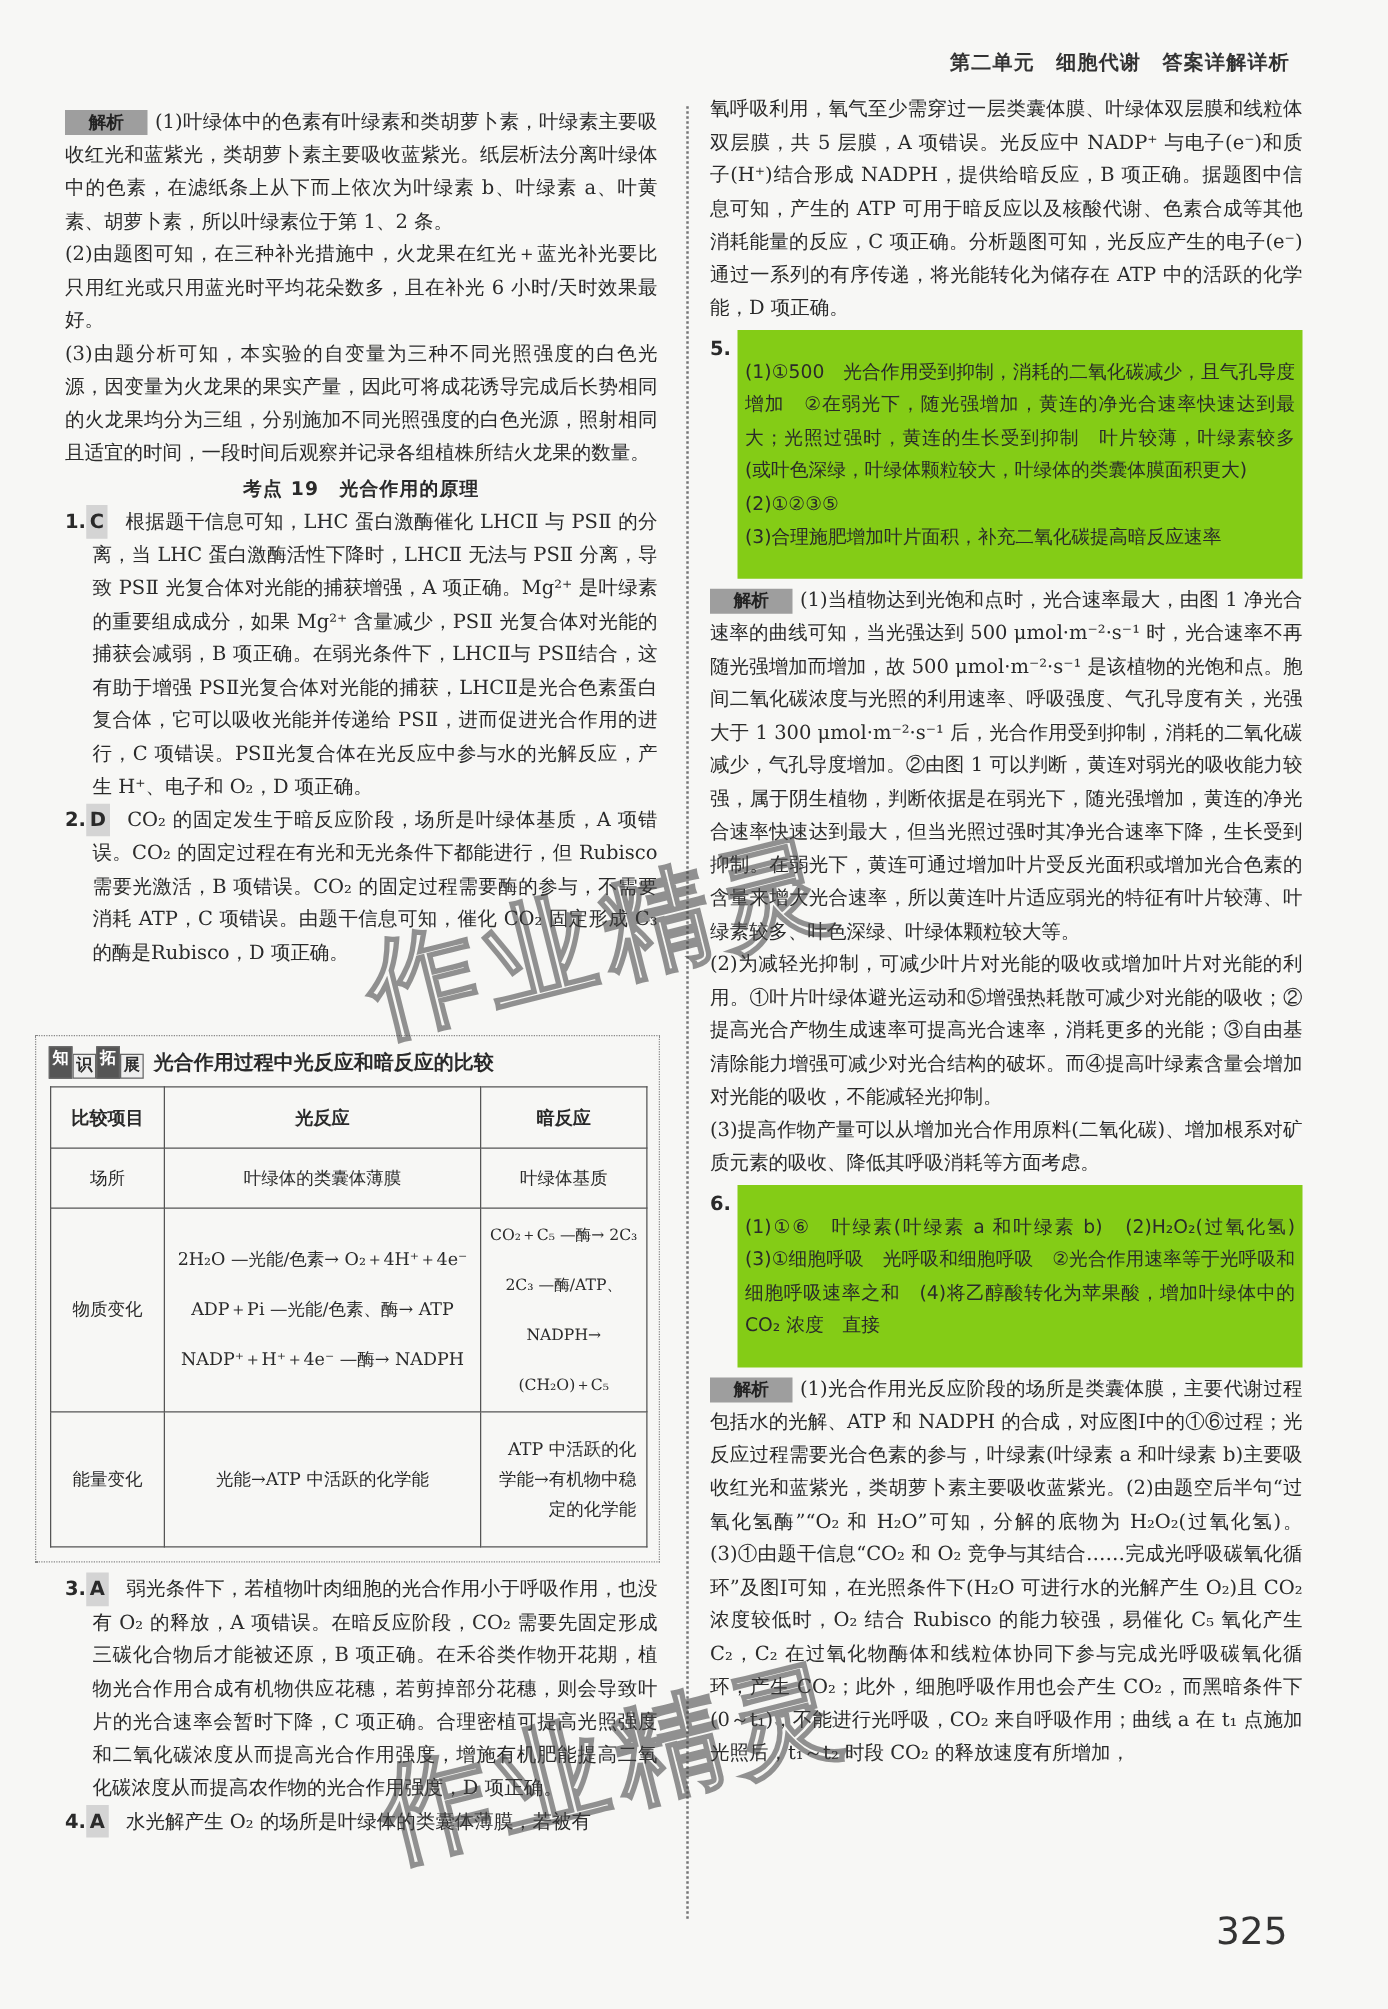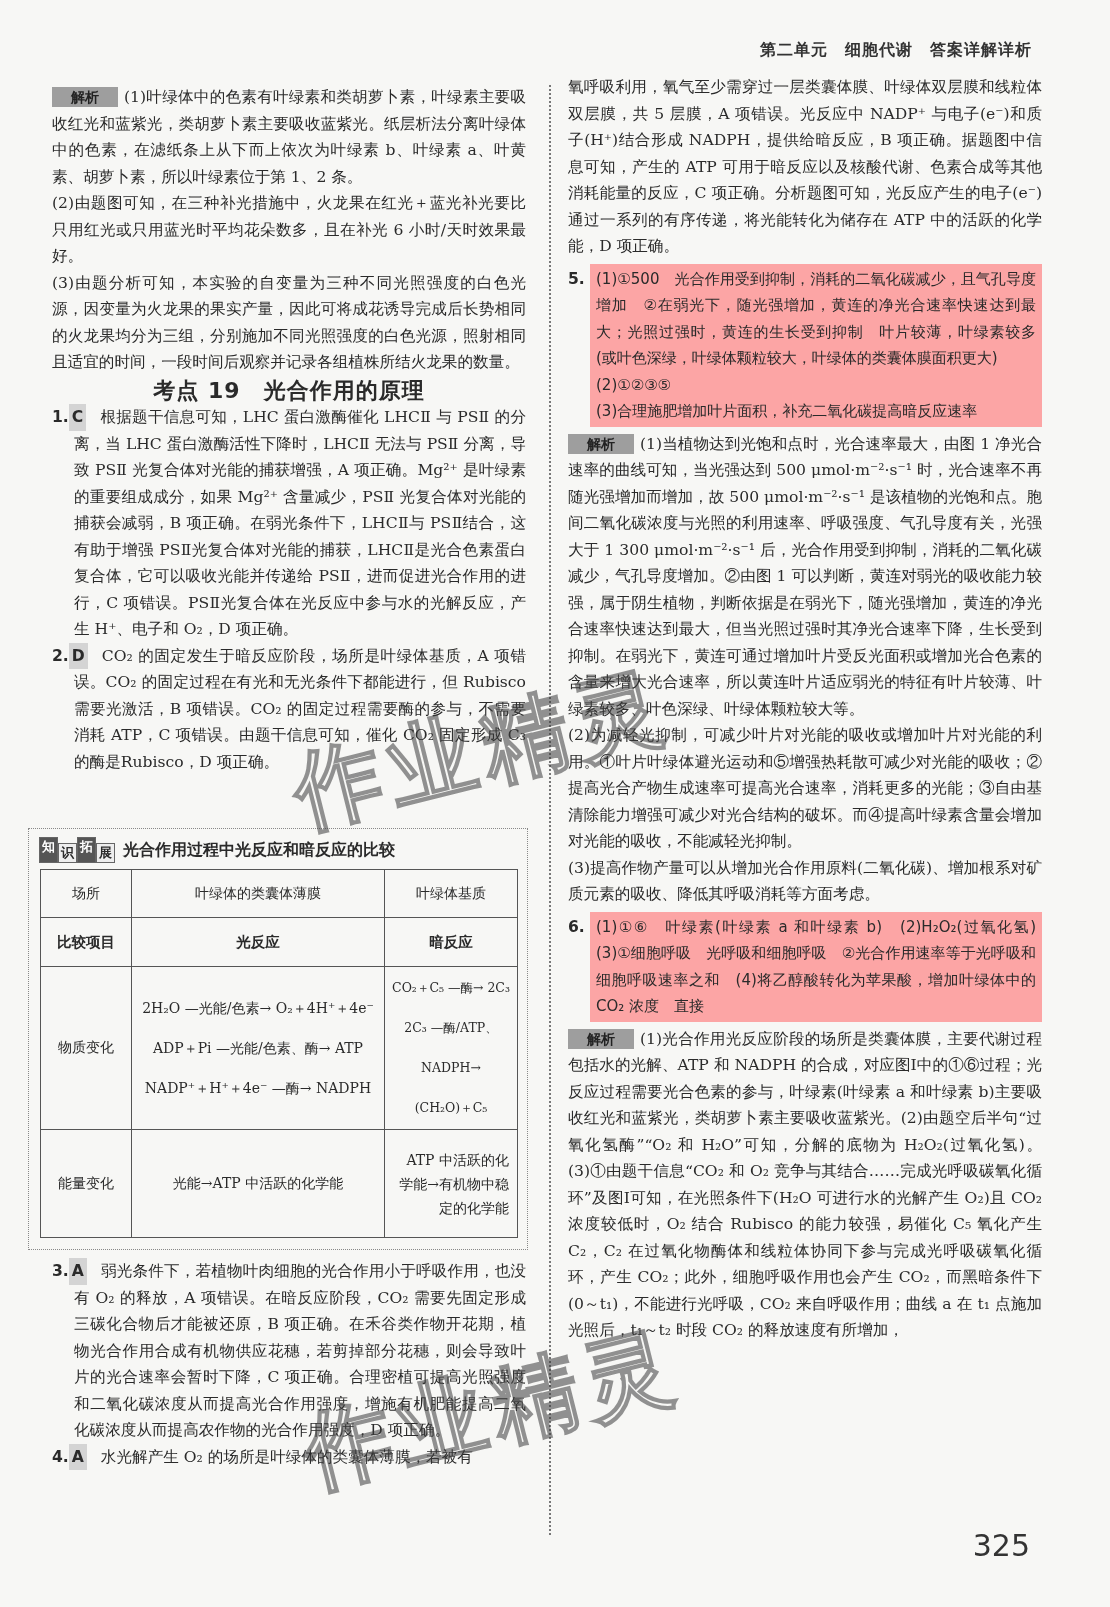--- a/index.html
+++ b/index.html
@@ -21,31 +21,31 @@
   .left { left:52px; top:84px; width:474px; }
   .right { left:568px; top:74px; width:474px; }
   .para { margin:0; }
   .tag {
     display:inline-block; background:#9e9e9e; color:#222; font-weight:bold;
     font-family:"DejaVu Sans","Liberation Sans",sans-serif;
     font-size:14px; line-height:20px; padding:0 19px; margin-right:6px;
   }
   .sec-title {
     text-align:center; font-family:"DejaVu Sans","Liberation Sans",sans-serif;
-    font-weight:bold; font-size:22px; margin:2px 0 0 0; letter-spacing:1px;
+    font-weight:bold; font-size:15px; margin:2px 0 0 0; letter-spacing:1px;
   }
   .q { margin:0; padding-left:22px; text-indent:-22px; }
   .qnum { font-weight:bold; font-family:"DejaVu Sans","Liberation Sans",sans-serif; }
   .ans {
     display:inline-block; background:#d4d4d4; font-weight:bold;
     font-family:"DejaVu Sans","Liberation Sans",sans-serif;
     padding:0 3px; margin-right:14px; text-indent:0;
   }
   .ansbox {
-    background:#fca5a5; padding:2px 6px; margin-left:22px;
+    background:#84cc16; padding:20px 6px; margin-left:22px;
     font-family:"DejaVu Sans","Liberation Sans",sans-serif; font-size:15px;
   }
   .ansrow { display:flex; align-items:flex-start; margin-top:4px; }
   .ansrow .qnum { width:22px; flex:none; padding-top:2px; }
   .ansrow .ansbox { margin-left:0; flex:1; }
   .expand {
     position:absolute; left:28px; top:828px; width:500px; height:422px;
     border:1.5px dotted #888; box-sizing:border-box;
   }
   .expand-title { display:flex; align-items:center; margin:8px 0 6px 10px;
@@ -92,29 +92,29 @@
     <span class="kbadge">
       <span class="kb dark">知</span>
         <span class="kb low">识</span>
         <span class="kb dark">拓</span>
         <span class="kb low">展</span>
     </span>
     <span>光合作用过程中光反应和暗反应的比较</span>
   </div>
   <table>
     <tbody>
-        <tr style="height:48px">
+        <tr>
+      <th style="width:88px">比较项目</th>
+      <th style="width:250px">光反应</th>
+      <th>暗反应</th>
+    </tr>
+    <tr style="height:48px">
       <td>场所</td>
       <td>叶绿体的类囊体薄膜</td>
       <td>叶绿体基质</td>
-    </tr>
-    <tr>
-      <th style="width:88px">比较项目</th>
-      <th style="width:250px">光反应</th>
-      <th>暗反应</th>
     </tr>
     <tr style="height:152px">
       <td>物质变化</td>
       <td class="eq">
         <div>2H₂O —光能/色素→ O₂＋4H⁺＋4e⁻</div>
         <div>ADP＋Pi —光能/色素、酶→ ATP</div>
         <div>NADP⁺＋H⁺＋4e⁻ —酶→ NADPH</div>
       </td>
       <td class="eq" style="font-size:12.5px">
         <div>CO₂＋C₅ —酶→ 2C₃</div>

